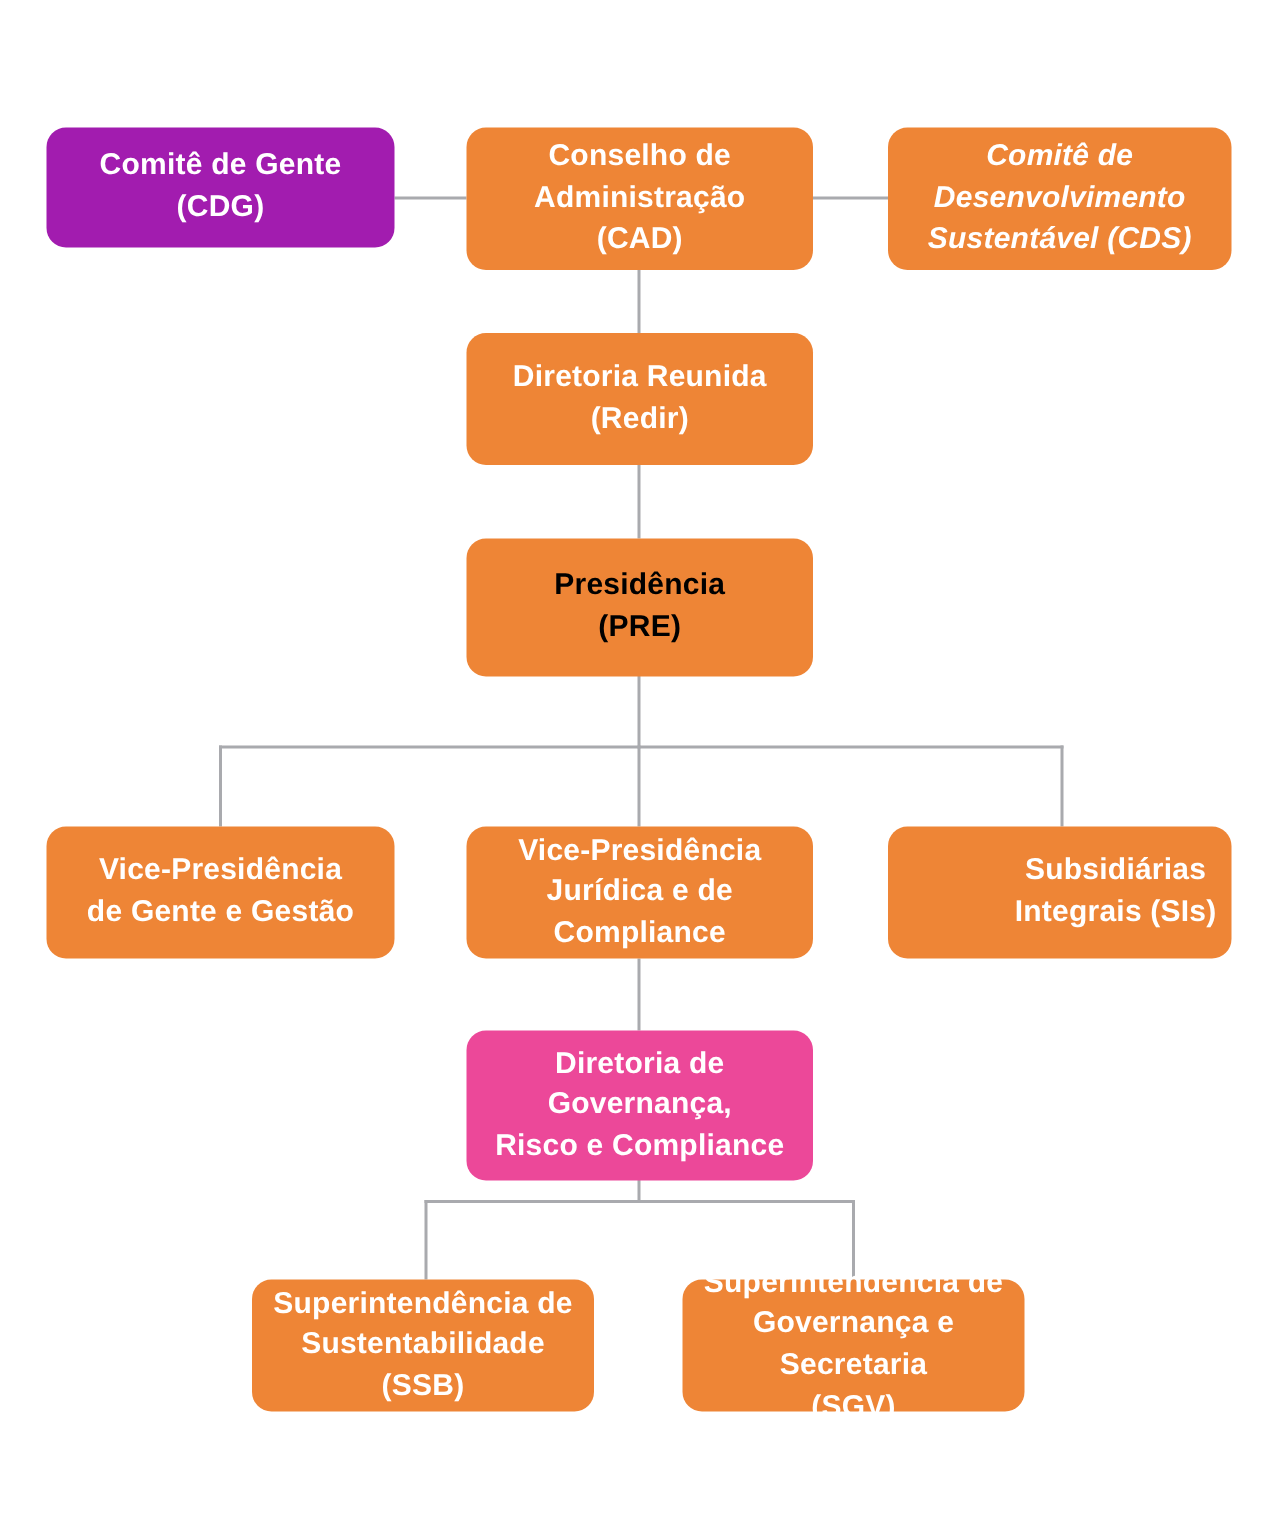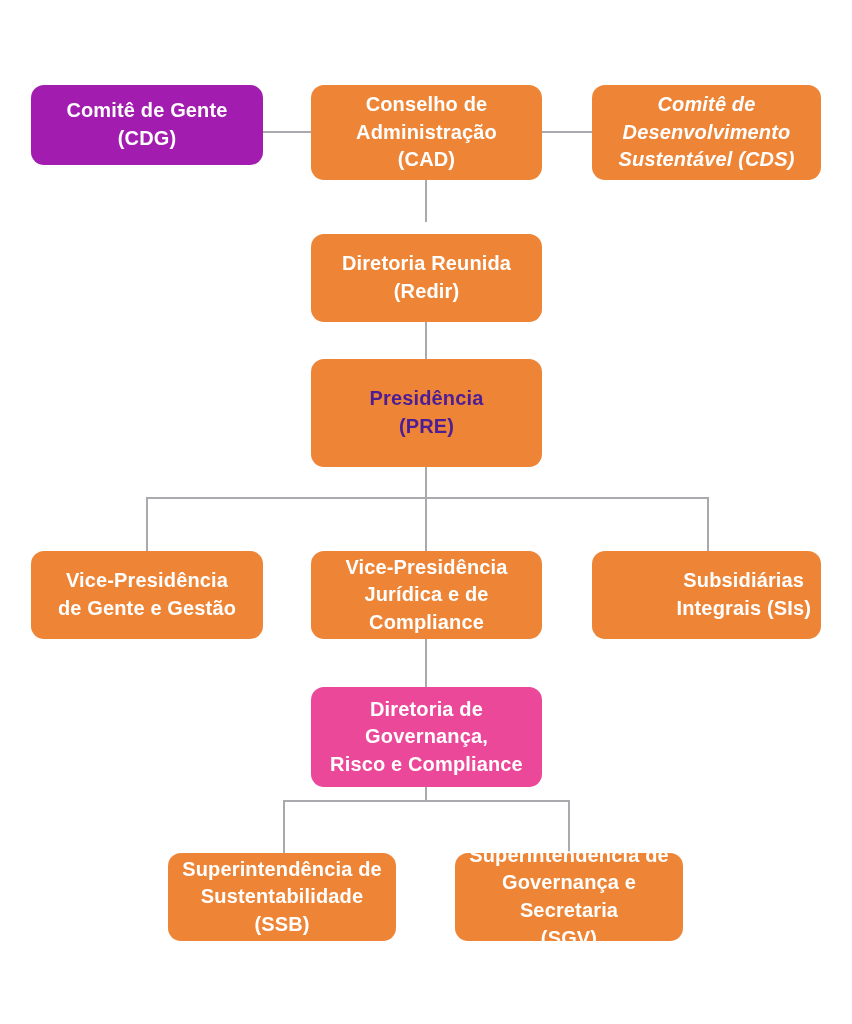--- a/index.html
+++ b/index.html
@@ -70,25 +70,25 @@
     <div class="node" style="left: 311px; top: 85px; width: 231px; height: 95px; background: rgb(238, 133, 54); color: rgb(255, 255, 255);">
       <span class="node-label">Conselho de
 Administração
 (CAD)</span>
     </div>
     <div class="node" style="left: 592px; top: 85px; width: 229px; height: 95px; background: rgb(238, 133, 54); color: rgb(255, 255, 255); font-style: italic;">
       <span class="node-label">Comitê de
 Desenvolvimento
 Sustentável (CDS)</span>
     </div>
-    <div class="node" style="left: 311px; top: 222px; width: 231px; height: 88px; background: rgb(238, 133, 54); color: rgb(255, 255, 255); margin-top: 12px;">
+    <div class="node" style="left: 311px; top: 222px; width: 231px; height: 88px; background: rgb(238, 133, 54); color: rgb(255, 255, 255);">
       <span class="node-label">Diretoria Reunida
 (Redir)</span>
     </div>
-    <div class="node" style="left: 311px; top: 359px; width: 231px; height: 108px; background: rgb(238, 133, 54); color: #4c1d95; justify-content: center;">
+    <div class="node" style="left: 311px; top: 359px; width: 231px; height: 92px; background: rgb(238, 133, 54); color: #000000; justify-content: center;">
       <span class="node-label">Presidência
 (PRE)</span>
     </div>
     <div class="node" style="left: 31px; top: 551px; width: 232px; height: 88px; background: rgb(238, 133, 54); color: rgb(255, 255, 255);">
       <span class="node-label">Vice-Presidência
 de Gente e Gestão</span>
     </div>
     <div class="node" style="left: 311px; top: 551px; width: 231px; height: 88px; background: rgb(238, 133, 54); color: rgb(255, 255, 255);">
       <span class="node-label">Vice-Presidência
 Jurídica e de Compliance</span>

